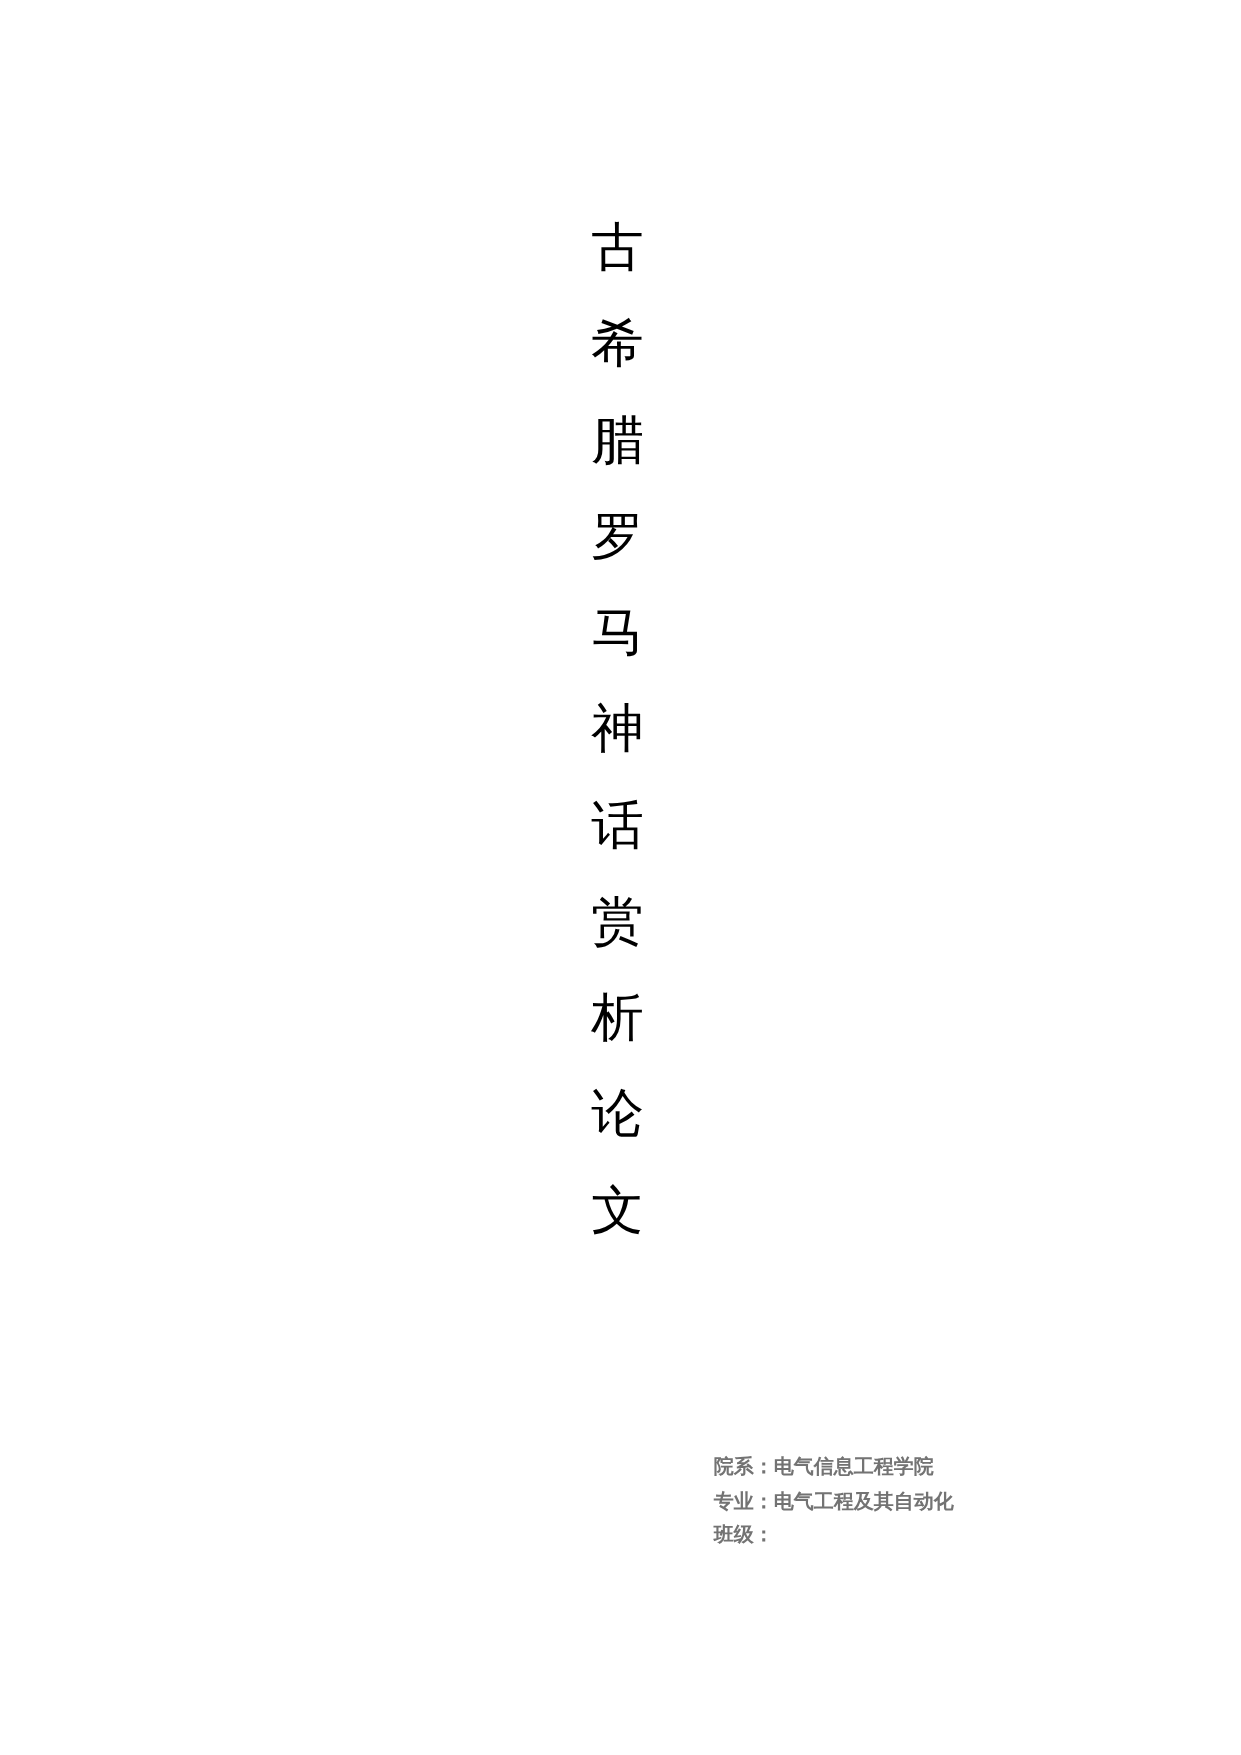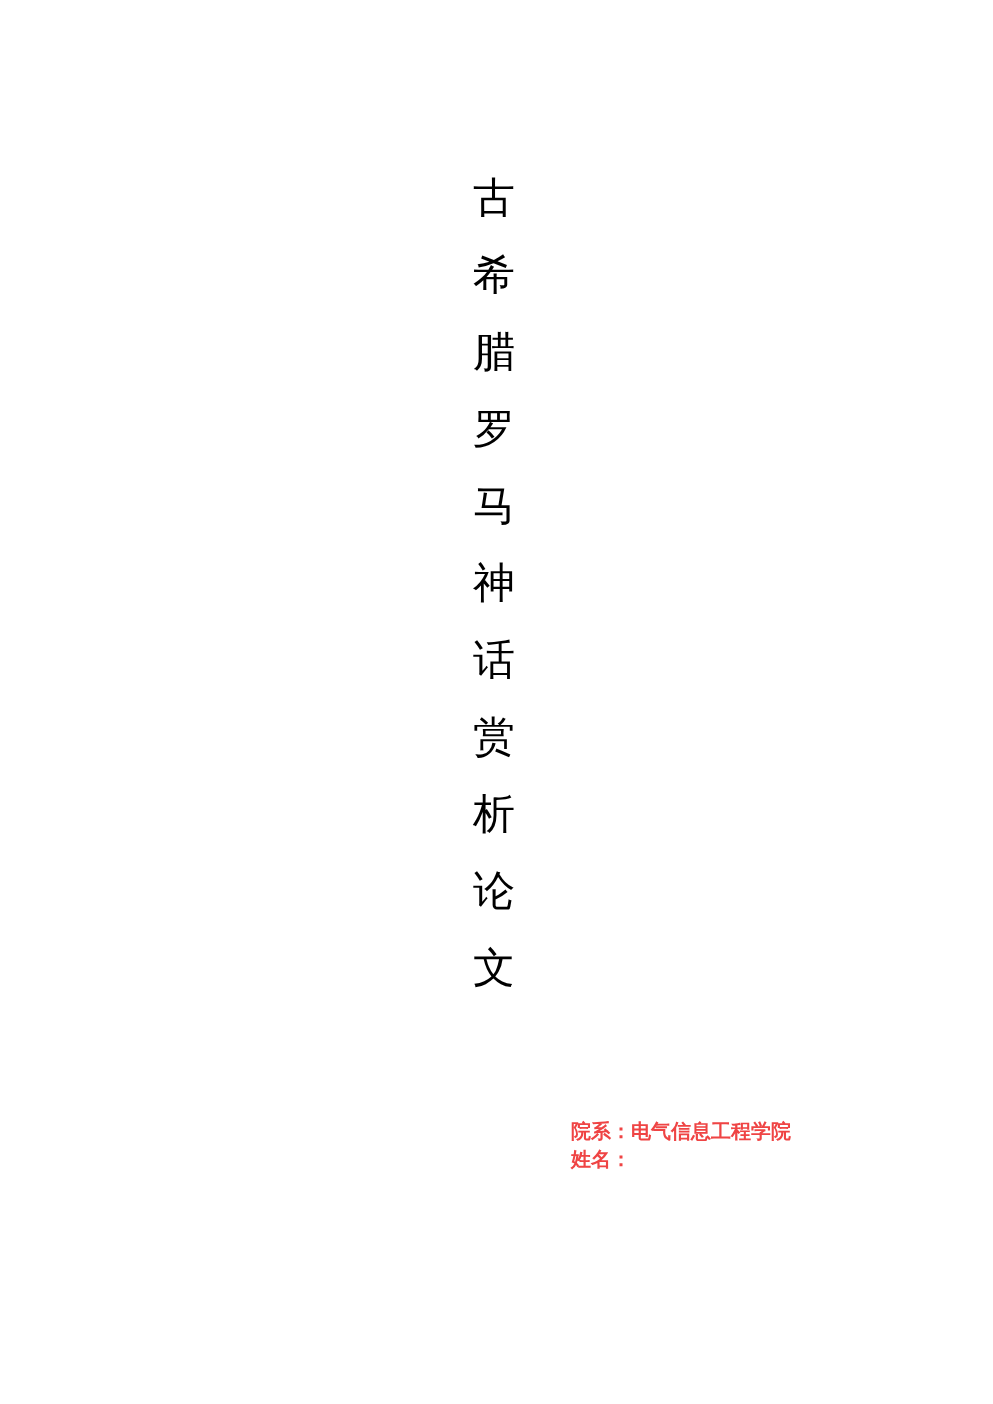--- a/index.html
+++ b/index.html
@@ -39,25 +39,25 @@
     color: #000000;
     text-align: center;
     font-family: "Liberation Sans", sans-serif;
     font-weight: 400;
     white-space: nowrap;
   }
   
   .info-block {
     position: absolute;
     left: 571px;
-    top: 1118px;
-    color: #ef4444;
+    top: 1160px;
+    color: #737373;
     font-family: "Liberation Serif", serif;
     font-weight: bold;
-    font-size: 20px;
+    font-size: 16px;
   }
   .info-row {
     height: 27.5px;
     line-height: 27.5px;
     white-space: nowrap;
   }
   .info-label, .info-colon, .info-value {
     display: inline;
   }
 </style>
@@ -78,17 +78,20 @@
     <span class="vt-char">析</span>
     <span class="vt-char">论</span>
     <span class="vt-char">文</span>
   </div>
 
   <div class="info-block">
     <div class="info-row">
       <span class="info-label">院系</span><span class="info-colon">：</span><span class="info-value">电气信息工程学院</span>
     </div>
     <div class="info-row">
-      <span class="info-label">姓名</span><span class="info-colon">：</span><span class="info-value"></span>
+      <span class="info-label">专业</span><span class="info-colon">：</span><span class="info-value">电气工程及其自动化</span>
+    </div>
+    <div class="info-row">
+      <span class="info-label">班级</span><span class="info-colon">：</span><span class="info-value"></span>
     </div>
   </div>
 
 </div>
 
 </body></html>

